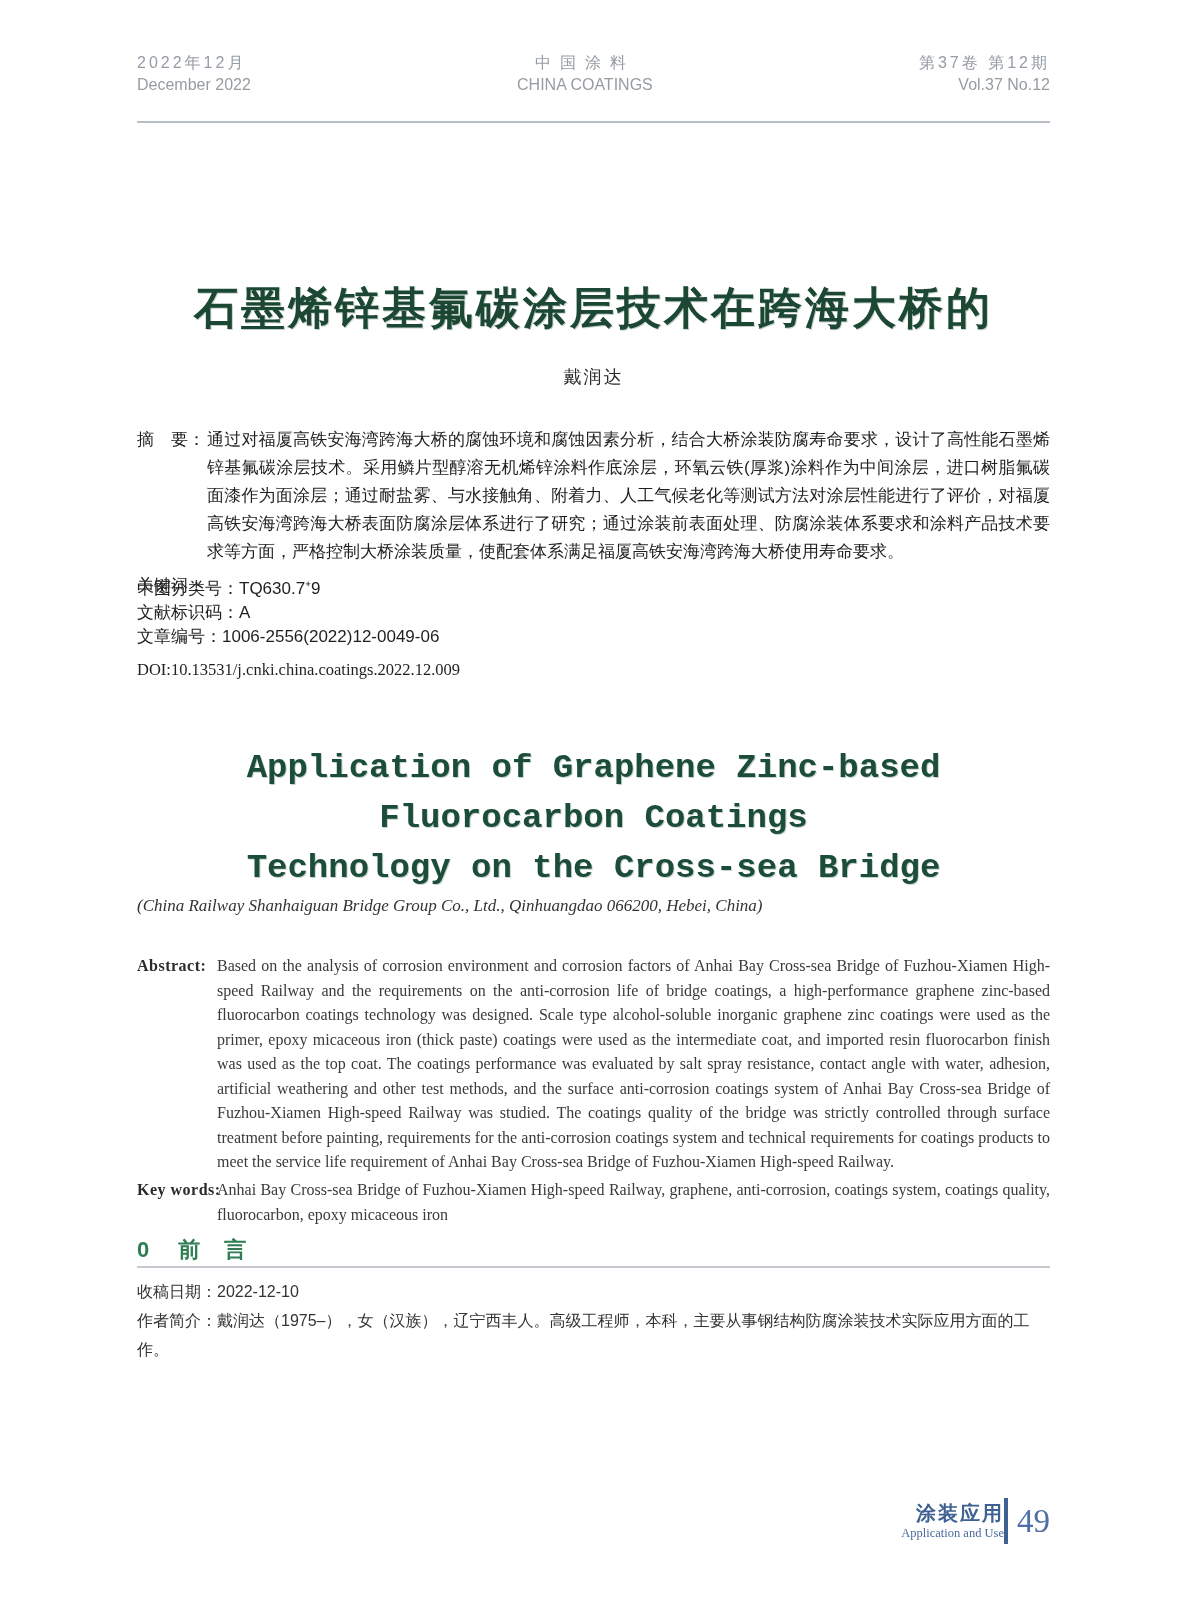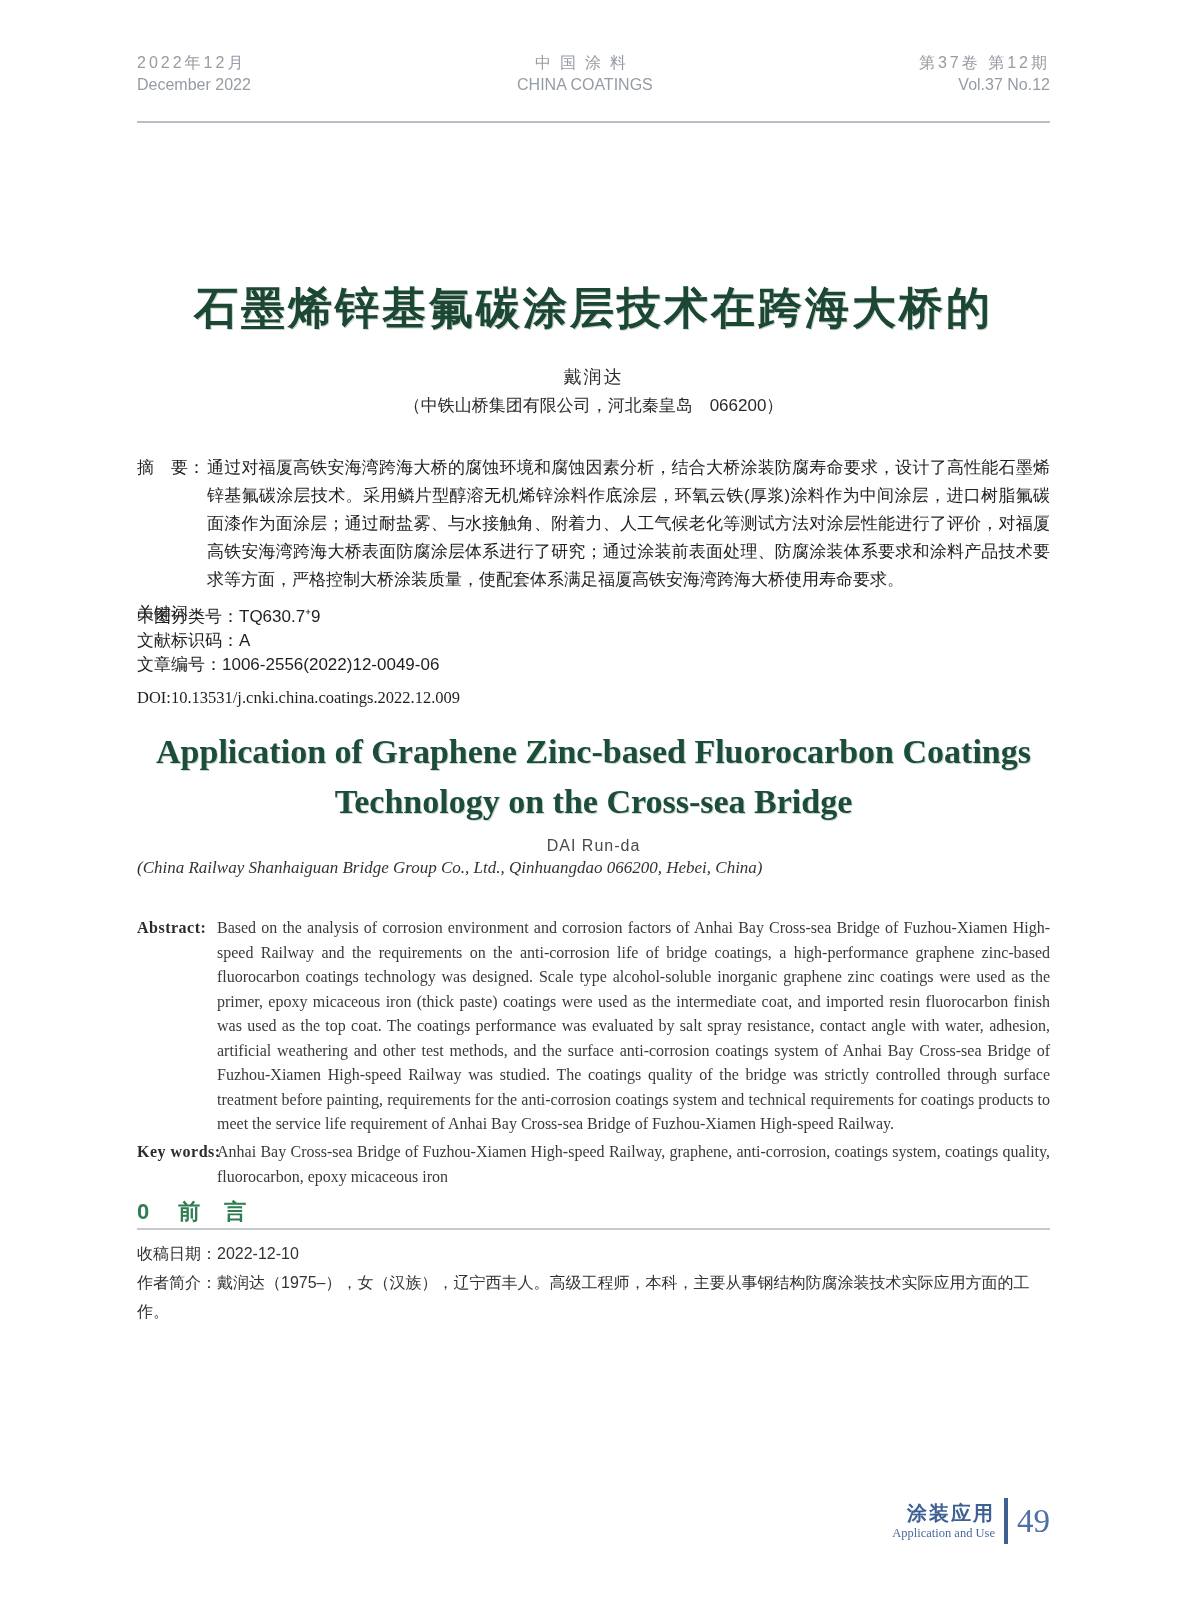--- a/index.html
+++ b/index.html
@@ -40,22 +40,22 @@
   .abstract-zh { margin-top:37px; font-size:17px; line-height:28px; color:#1f1f1f; }
   .keywords-zh { margin-top:6px; font-size:17px; line-height:28px; color:#1f1f1f; }
   .class-row {
     display:flex; justify-content:space-between; margin-top:11px;
     font-size:17px; line-height:24px; color:#1f1f1f;flex-direction:column;
   }
   .doi-line { margin-top:10px; font-family:"Liberation Serif", serif; font-size:16.5px; line-height:22px; color:#1f1f1f; }
 
   
   .title-en {
-    margin-top:18px; text-align:center;
-    font-family:Liberation Serif, serif; font-weight:700;
+    margin-top:62px; text-align:center;
+    font-family:Liberation Mono, monospace; font-weight:700;
     font-size:34px; line-height:50px; color:#1c4d38;
     text-shadow:1px 1px 0 rgba(28,77,56,.25);
   }
   .author-en { margin-top:10px; text-align:center; font-size:16px; color:#4a4a4a; letter-spacing:1px; }
   .affil-en  { margin-top:3px; text-align:left; font-family:"Liberation Serif", serif;
                font-style:italic; font-size:17px; color:#333; }
 
   
   .abstract-en {
     margin-top:38px; font-family:"Liberation Serif", serif;
@@ -92,21 +92,21 @@
   .footnote {
     margin-top:1px; border-top:2px solid #c6cacf; padding-top:9px;
     font-size:16px; line-height:29px; color:#333;
   }
 
   
   .page-footer {
     position:absolute; right:137px; top:1498px;
     display:flex; align-items:center;
   }
-  .pf-labels { text-align:right; padding-right:9px; }
+  .pf-labels { text-align:right; }
   .pf-zh { font-size:20px; font-weight:700; color:#3e6093; letter-spacing:2px; line-height:24px; }
   .pf-en { font-family:"Liberation Serif", serif; font-size:12.5px; color:#4a6a9d; line-height:16px; }
   .pf-bar { width:4px; height:46px; background:#3e6093; }
   .pf-num { font-family:"Liberation Serif", serif; font-size:33px; color:#4f6fa5; padding-left:9px; }
 </style>
 </head>
 <body>
 
 <div class="page">
   <div class="content">
@@ -124,21 +124,20 @@
         <div class="jh-zh">第37卷 第12期</div>
         <div>Vol.37  No.12</div>
       </div>
     </div>
 
     <h1 class="title-zh">
       <div>石墨烯锌基氟碳涂层技术在跨海大桥的</div>
     </h1>
 
     <div class="author-zh">戴润达</div>
-    <div class="affil-zh">（中铁山桥集团有限公司，河北秦皇岛　066200）</div>
 
     <div class="abstract-zh hang">
       <span class="hang-label">摘　要：</span>
       <span>通过对福厦高铁安海湾跨海大桥的腐蚀环境和腐蚀因素分析，结合大桥涂装防腐寿命要求，设计了高性能石墨烯锌基氟碳涂层技术。采用鳞片型醇溶无机烯锌涂料作底涂层，环氧云铁(厚浆)涂料作为中间涂层，进口树脂氟碳面漆作为面涂层；通过耐盐雾、与水接触角、附着力、人工气候老化等测试方法对涂层性能进行了评价，对福厦高铁安海湾跨海大桥表面防腐涂层体系进行了研究；通过涂装前表面处理、防腐涂装体系要求和涂料产品技术要求等方面，严格控制大桥涂装质量，使配套体系满足福厦高铁安海湾跨海大桥使用寿命要求。</span>
     </div>
 
     <div class="keywords-zh hang">
       <span class="hang-label">关键词：</span>
     </div>
 
@@ -154,21 +153,20 @@
       </div>
     </div>
 
     <div class="doi-line">DOI:10.13531/j.cnki.china.coatings.2022.12.009</div>
 
     <h2 class="title-en">
       <div>Application of Graphene Zinc-based Fluorocarbon Coatings</div>
       <div>Technology on the Cross-sea Bridge</div>
     </h2>
 
-    <div class="author-en">DAI Run-da</div>
     <div class="affil-en">(China Railway Shanhaiguan Bridge Group Co., Ltd., Qinhuangdao 066200, Hebei, China)</div>
 
     <div class="abstract-en hang">
       <span class="hang-label">Abstract:</span>
       <span>Based on the analysis of corrosion environment and corrosion factors of Anhai Bay Cross-sea Bridge of Fuzhou-Xiamen High-speed Railway and the requirements on the anti-corrosion life of bridge coatings, a high-performance graphene zinc-based fluorocarbon coatings technology was designed. Scale type alcohol-soluble inorganic graphene zinc coatings were used as the primer, epoxy micaceous iron (thick paste) coatings were used as the intermediate coat, and imported resin fluorocarbon finish was used as the top coat. The coatings performance was evaluated by salt spray resistance, contact angle with water, adhesion, artificial weathering and other test methods, and the surface anti-corrosion coatings system of Anhai Bay Cross-sea Bridge of Fuzhou-Xiamen High-speed Railway was studied. The coatings quality of the bridge was strictly controlled through surface treatment before painting, requirements for the anti-corrosion coatings system and technical requirements for coatings products to meet the service life requirement of Anhai Bay Cross-sea Bridge of Fuzhou-Xiamen High-speed Railway.</span>
     </div>
 
     <div class="keywords-en hang">
       <span class="hang-label">Key words:</span>
       <span>Anhai Bay Cross-sea Bridge of Fuzhou-Xiamen High-speed Railway, graphene, anti-corrosion, coatings system, coatings quality, fluorocarbon, epoxy micaceous iron</span>

